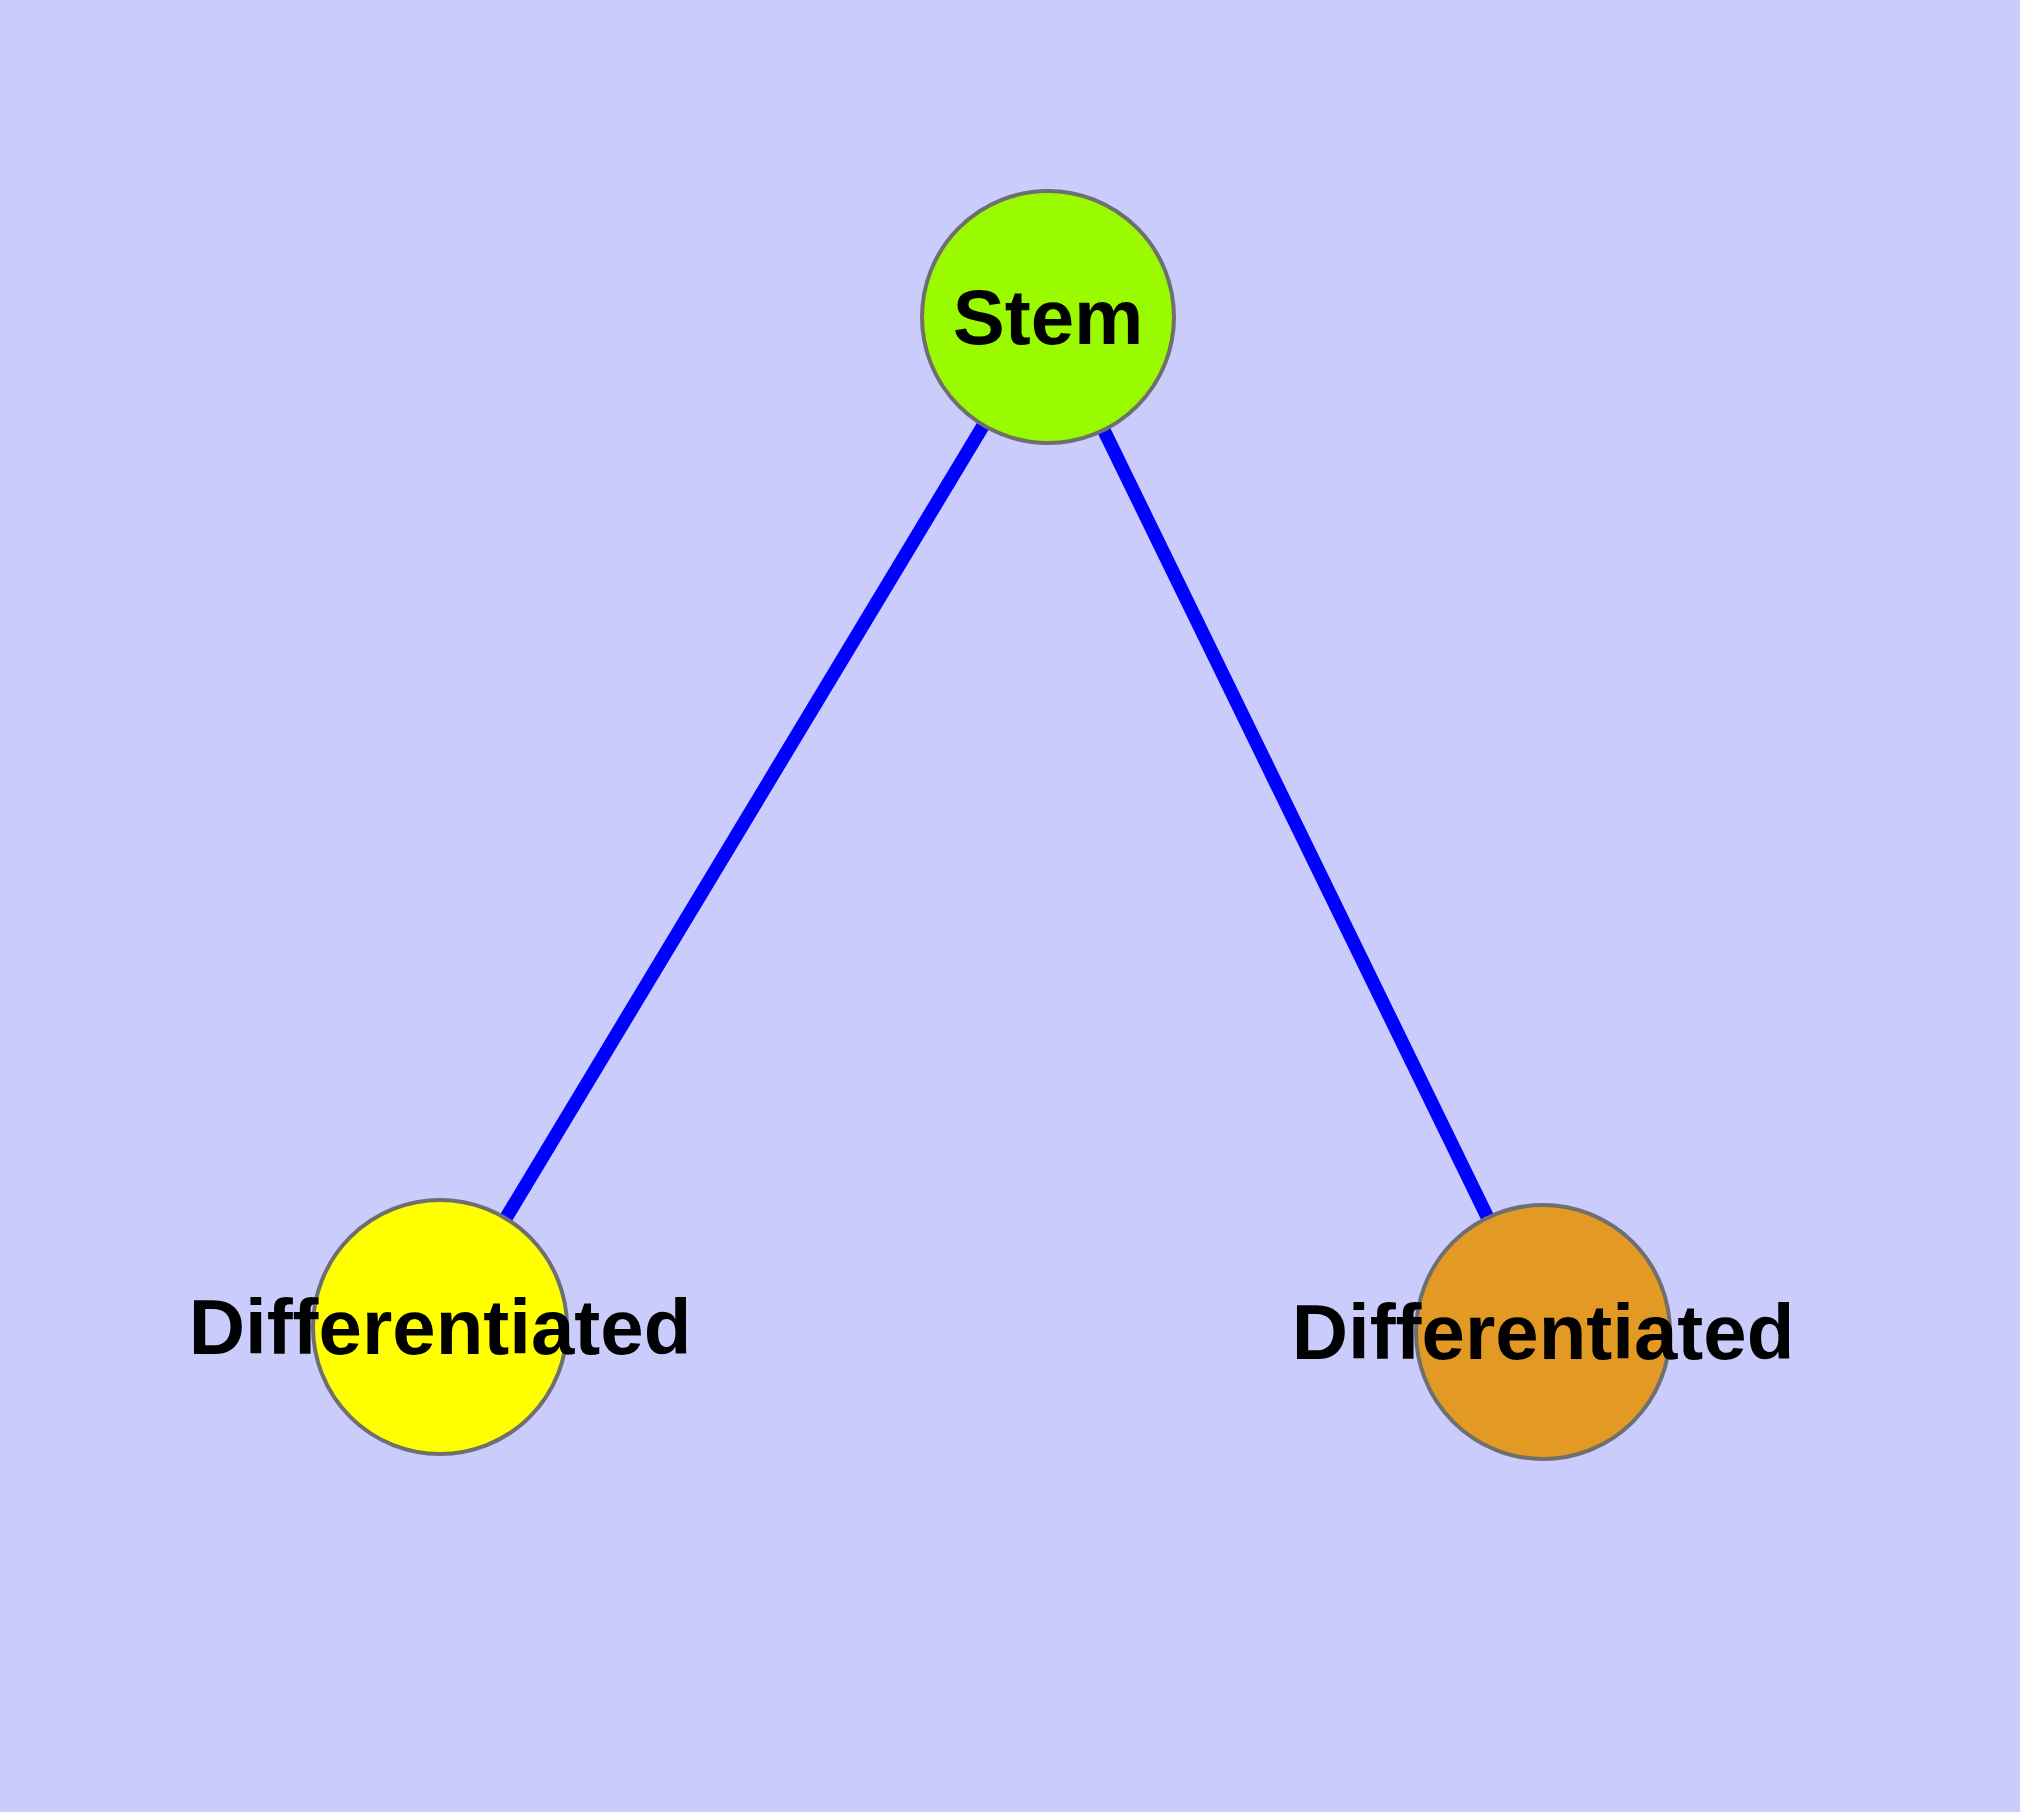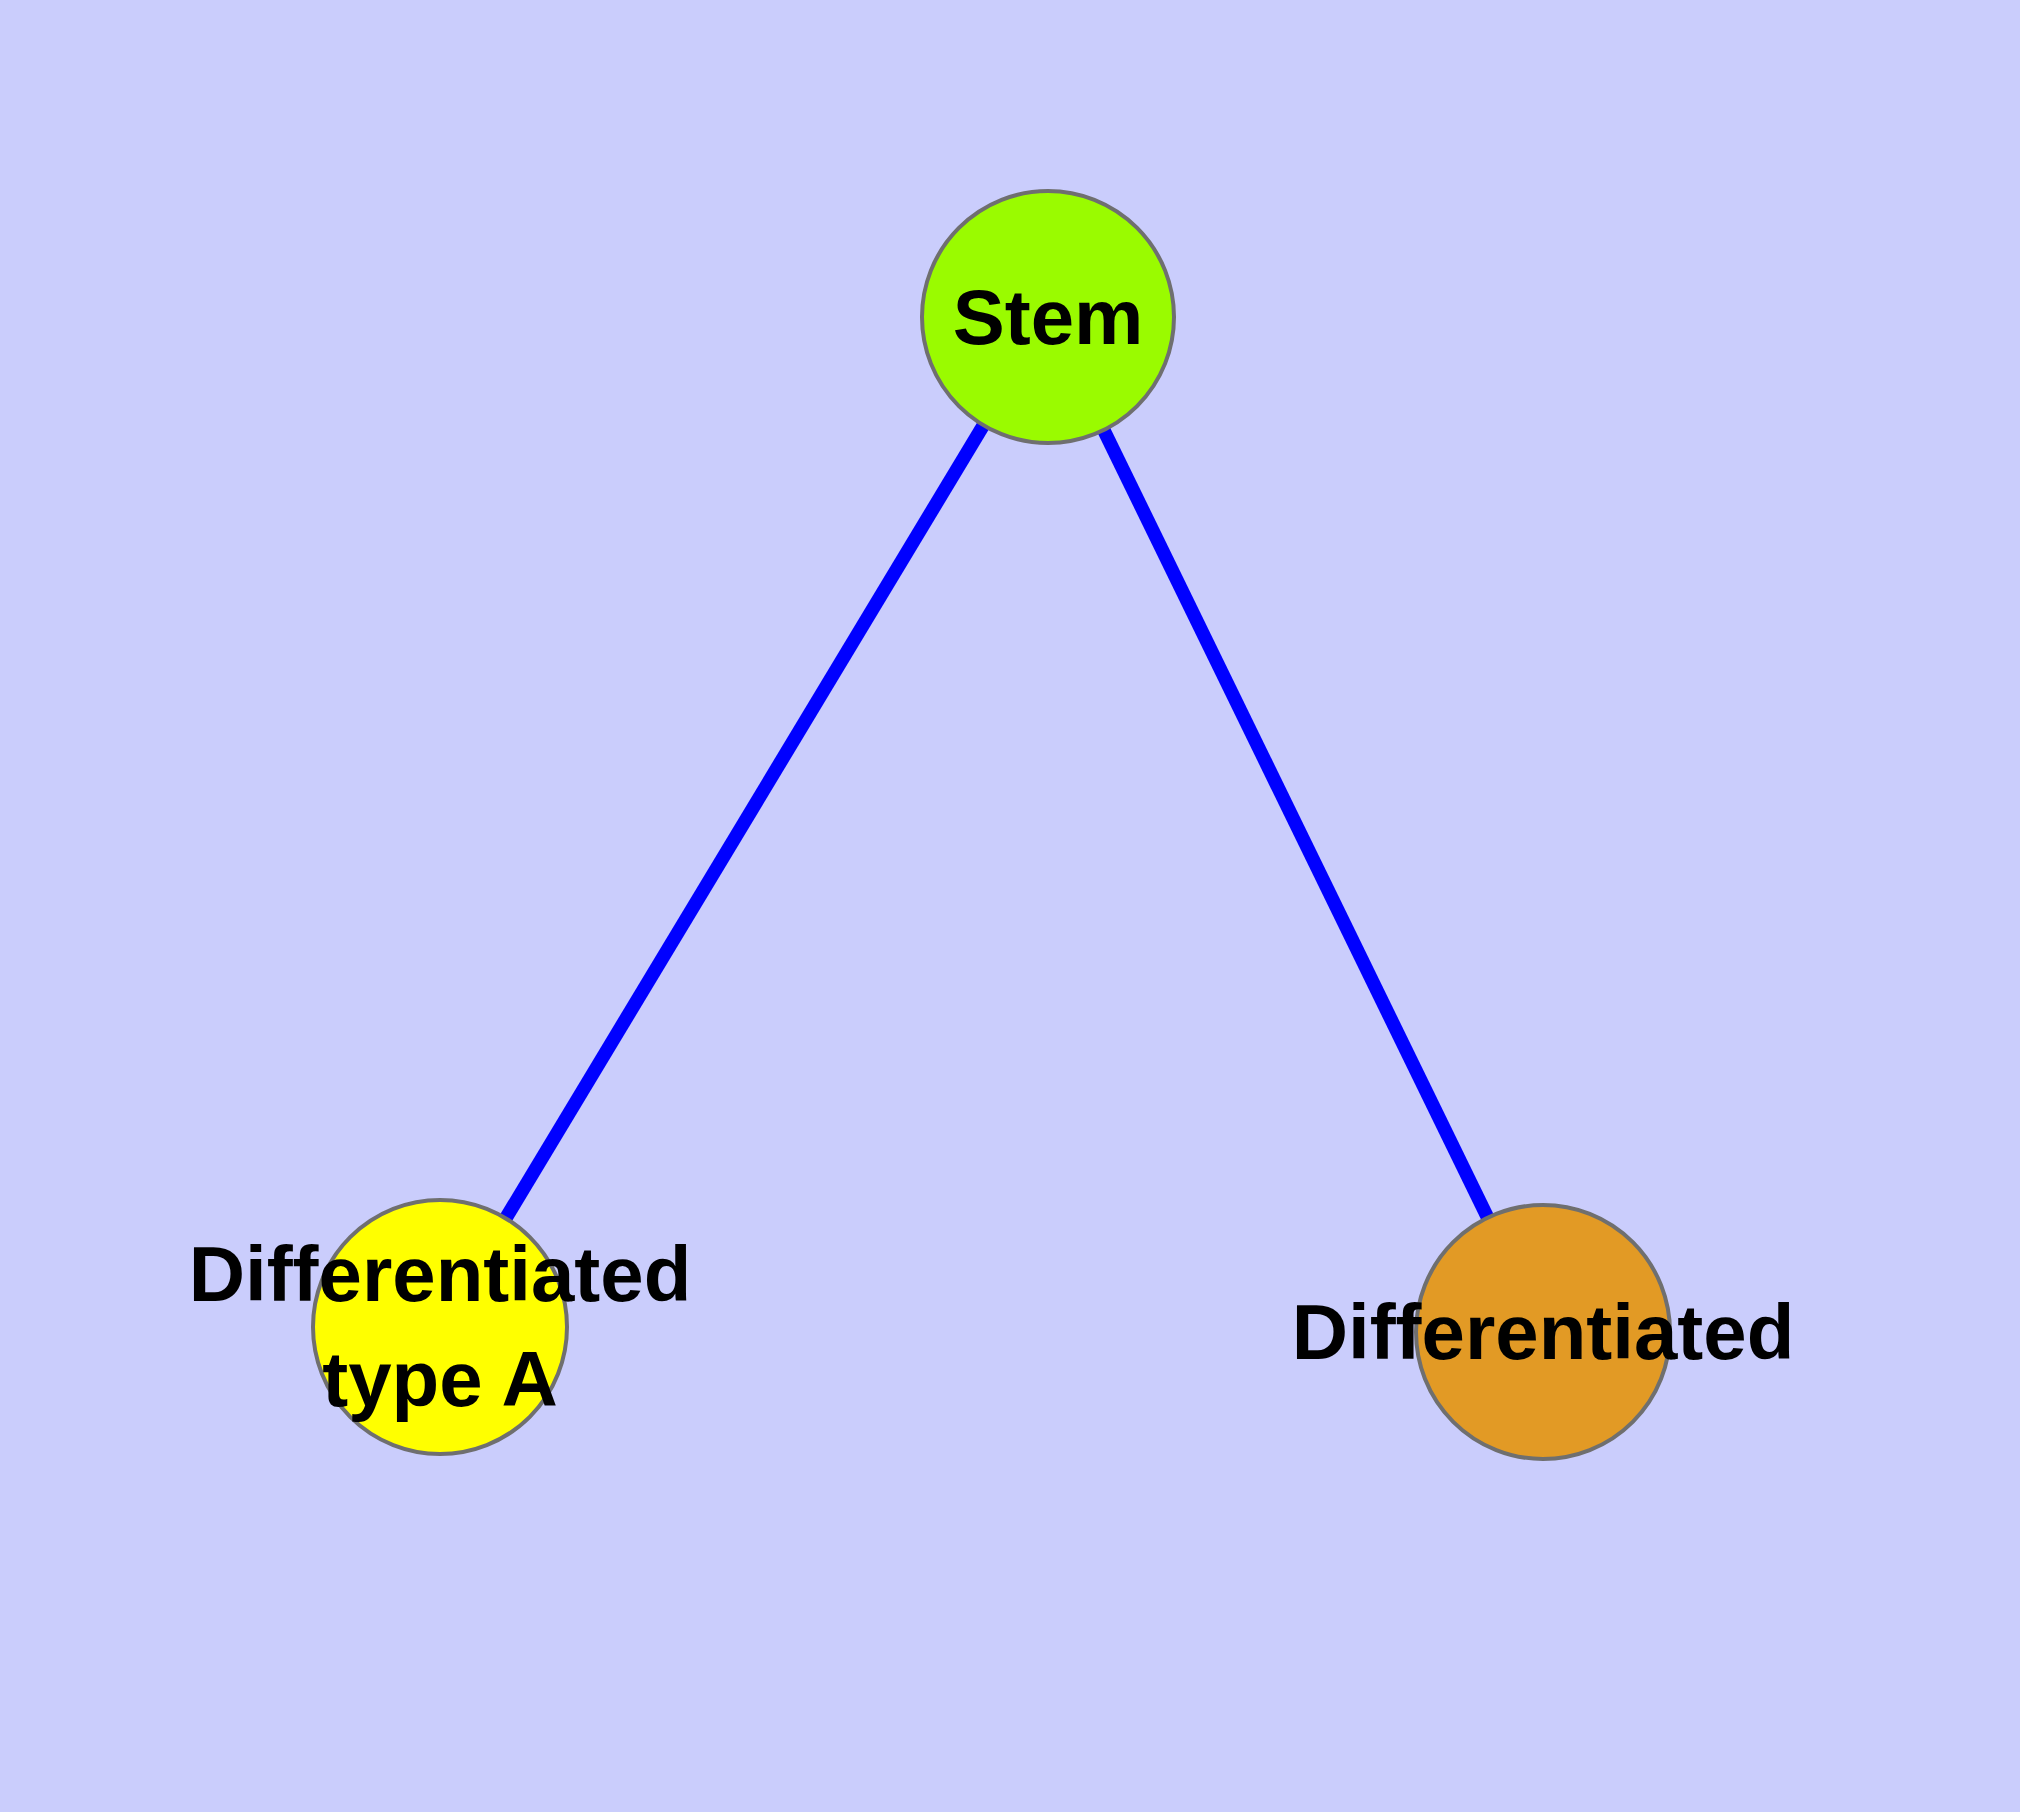--- a/index.html
+++ b/index.html
@@ -58,21 +58,20 @@
   <div class="node" style="left: 1048px; top: 317px; width: 256px; height: 256px; background: rgb(154, 251, 0); border: 4.2px solid rgb(111, 111, 111);"></div>
   <div class="node" style="left: 440px; top: 1327px; width: 258px; height: 258px; background: rgb(255, 255, 0); border: 4.2px solid rgb(111, 111, 111);"></div>
   <div class="node" style="left: 1543px; top: 1332px; width: 258px; height: 258px; background: rgb(226, 154, 37); border: 4.2px solid rgb(111, 111, 111);"></div>
 
   <div class="node-label" style="left: 1048px; top: 317px; color: rgb(0, 0, 0);">
     <span class="label-line">Stem</span>
   </div>
 
   <div class="node-label" style="left: 440px; top: 1327px; color: rgb(0, 0, 0);">
     <span class="label-line">Differentiated</span>
-    <span class="label-line">type A</span>
   </div>
 
   <div class="node-label" style="left: 1543px; top: 1332px; color: rgb(0, 0, 0);">
     <span class="label-line">Differentiated</span>
   </div>
 
 </div>
 
 
 </body></html>

